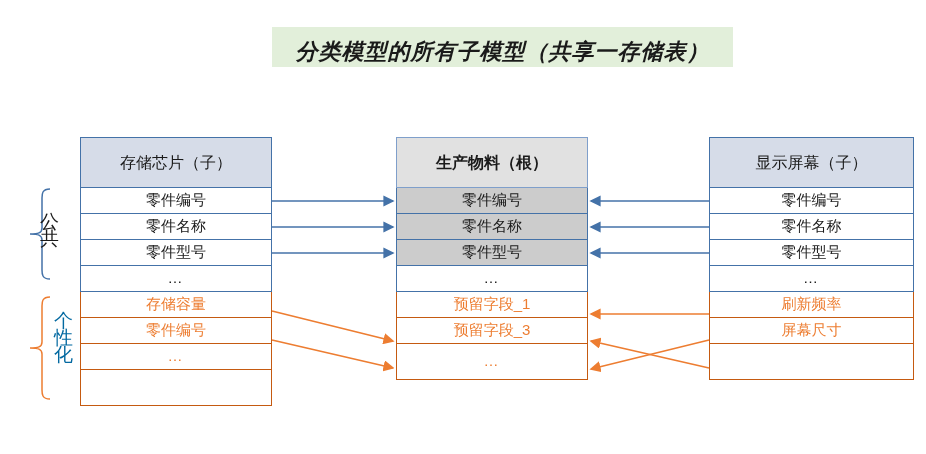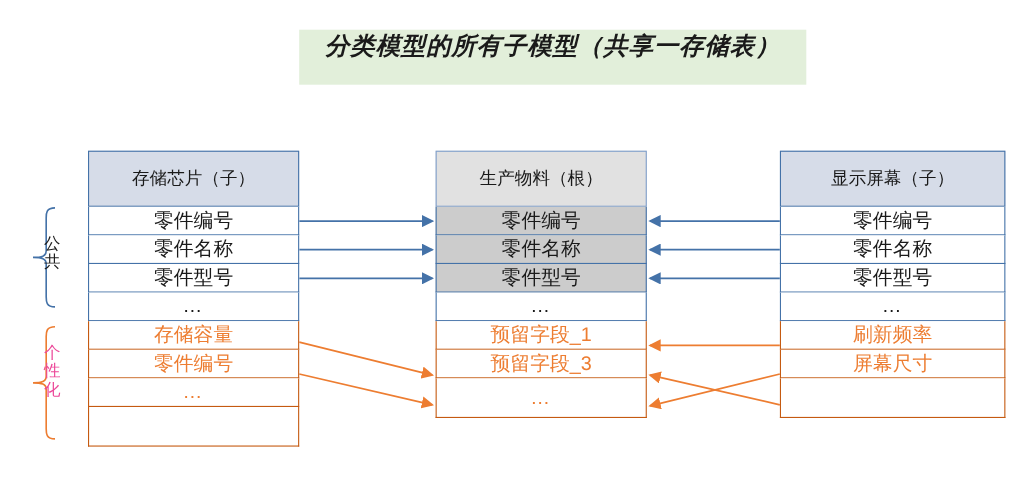--- a/index.html
+++ b/index.html
@@ -7,75 +7,75 @@
     width:926px;height:454px;
     background:#ffffff;
     font-family:"Liberation Sans","DejaVu Sans",sans-serif;
     overflow:hidden;
     position:relative;
   }
   .canvas{position:absolute;left:0;top:0;width:926px;height:454px;}
 
   
   .title-band{
-    position:absolute;left:272px;top:27px;width:461px;height:50px;
+    position:absolute;left:272px;top:27px;width:461px;height:40px;
     background:#E2EFDA;
-    display:flex;align-items:flex-start;justify-content:center;
+    display:flex;align-items:flex-end;justify-content:center;
   }
   .title-text{
     font-size:22px;font-weight:bold;font-style:italic;color:#1a1a1a;
     letter-spacing:1px;white-space:nowrap;
   }
 
   
   .table{position:absolute;box-sizing:border-box;}
   .tbl-left {left:80px; top:137px; width:192px;}
   .tbl-mid  {left:396px;top:137px; width:192px;}
   .tbl-right{left:709px;top:137px; width:205px;}
 
   .cell{
     box-sizing:border-box;
     height:26px;line-height:24px;
     text-align:center;
-    font-size:18px;
+    font-size:15px;
     color:#1a1a1a;
     border:1px solid #4472A8;
     border-top:none;
     background:#ffffff;
     white-space:nowrap;
     overflow:hidden;
   }
   .cell.head{
     height:51px;line-height:49px;
     border-top:1px solid #4472A8;
     background:#D6DCE8;
     font-size:16px;
   }
-  .tbl-mid .cell.head{background:#E1E1E1;border-color:#7F9FCB;}
+  .tbl-mid .cell.head{background:#E1E1E1;border-color:#7F9FCB;font-weight:bold;}
   .tbl-mid .cell.common{background:#CCCCCC;}
   .cell.ell{letter-spacing:2px;}
   .cell.orange{
     border-color:#C55A11;
     color:#ED7D31;
   }
   .cell.orange-empty{border-color:#C55A11;}
 
   
   .brace{position:absolute;}
   .brace svg{display:block;}
   .brace-label{
     position:absolute;
-    font-size:15px;
+    font-size:19px;
     line-height:17px;
     width:18px;
     text-align:left;
     white-space:normal;
   }
   .lbl-common{left:40px;top:213px;color:#1a1a1a;}
-  .lbl-custom{left:40px;top:312px;color:#ec4899;}
+  .lbl-custom{left:54px;top:312px;color:#0369a1;}
 
   
   .wires{position:absolute;left:0;top:0;width:926px;height:454px;pointer-events:none;}
 </style>
 </head>
 <body>
 
 <div class="canvas">
 
   <div class="title-band">

